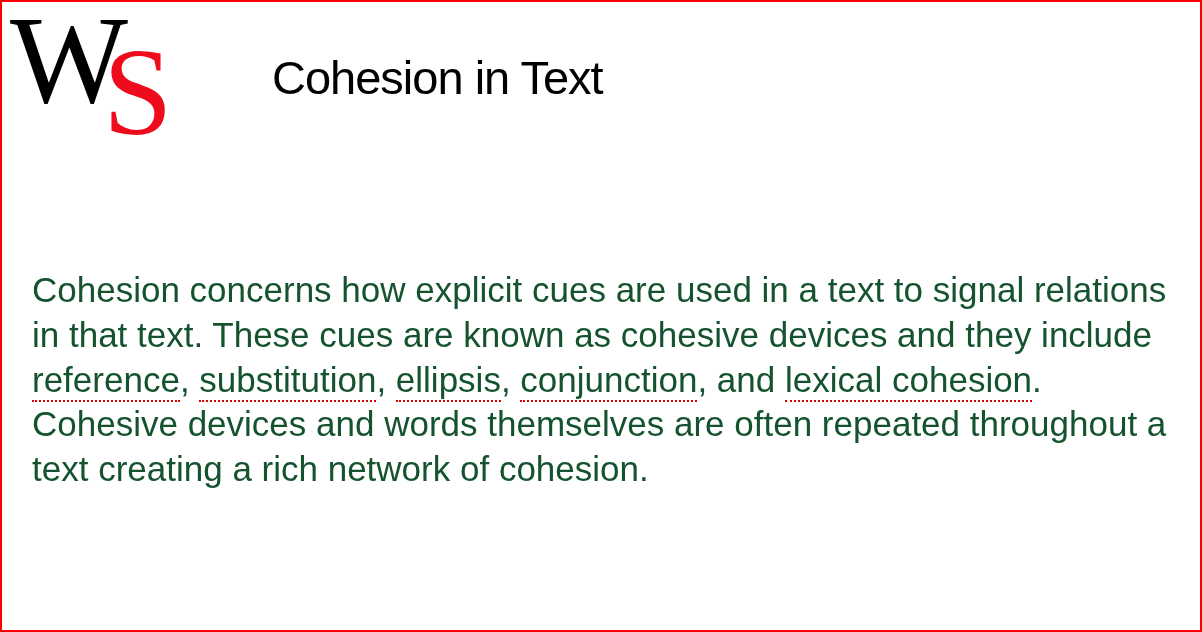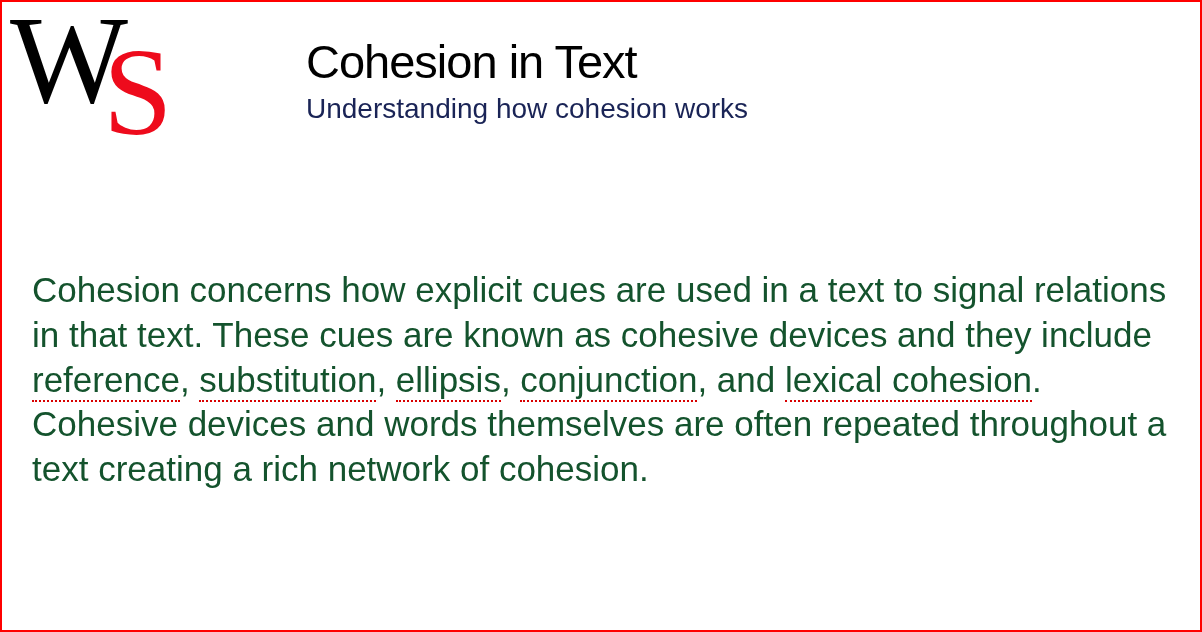--- a/index.html
+++ b/index.html
@@ -43,25 +43,25 @@
     .logo-s {
       font-family: "Times New Roman", Times, serif;
       font-size: 125px;
       color: #ee0b1c;
       position: absolute;
       top: 14px;
       left: 96px;
       font-weight: 400;
     }
     .titles {
-      margin-left: 114px;
+      margin-left: 80px;
       margin-top: 24px;
       position: absolute;
       left: 190px;
-      top: 8px;
+      top: 24px;
     }
     .title {
       font-size: 47px;
       color: #000000;
       font-weight: 400;
       letter-spacing: -1px;
     }
     .subtitle {
       font-size: 28px;
       color: #1a2456;
@@ -87,20 +87,19 @@
 <body>
 
 <div class="frame">
   <div class="header">
     <div class="logo">
       <span class="logo-w">W</span>
       <span class="logo-s">S</span>
     </div>
     <div class="titles">
       <div class="title">Cohesion in Text</div>
-      <div class="subtitle">Understanding how cohesion works</div>
     </div>
   </div>
 
   <div class="body-text">
     <span>Cohesion concerns how explicit cues are used in a text to signal relations in that text. These cues are known as cohesive devices and they include </span><span class="term">reference</span><span>, </span><span class="term">substitution</span><span>, </span><span class="term">ellipsis</span><span>, </span><span class="term">conjunction</span><span>, and </span><span class="term">lexical cohesion</span><span>. Cohesive devices and words themselves are often repeated throughout a text creating a rich network of cohesion.</span>
   </div>
 </div>
 
 </body></html>

